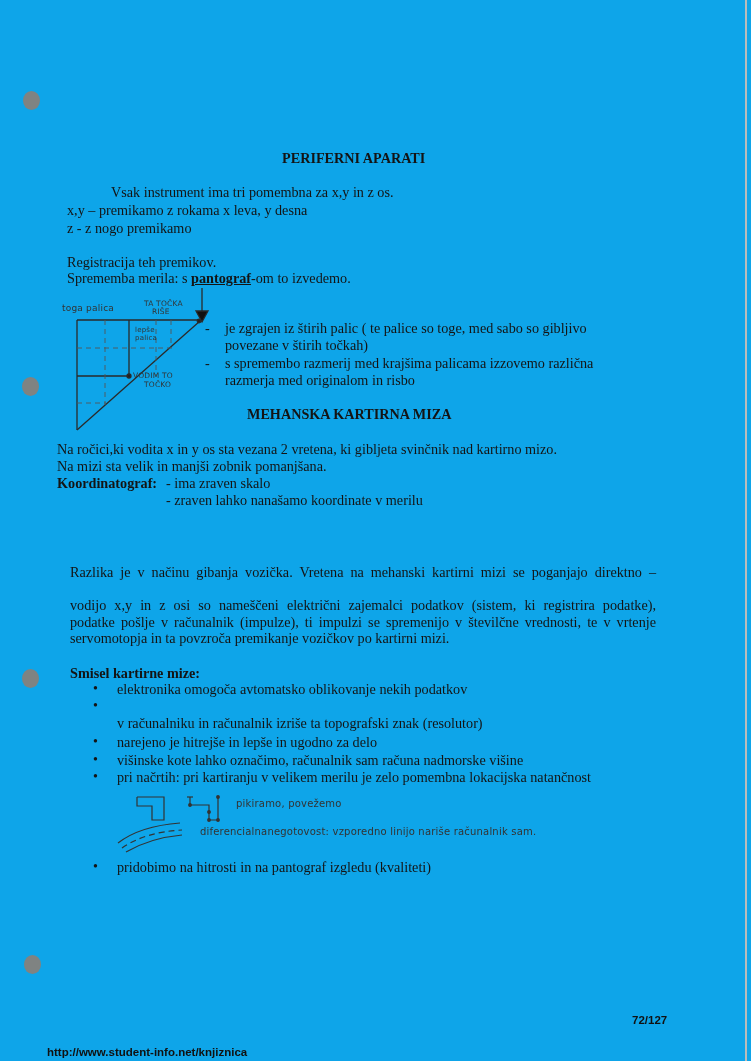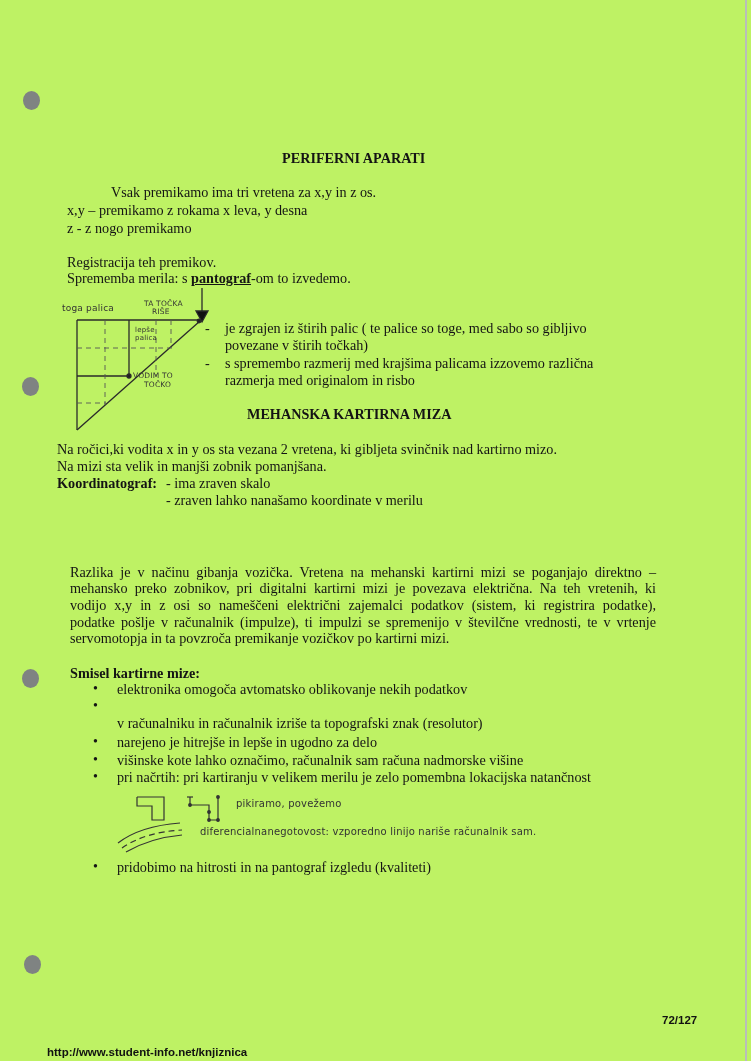--- a/index.html
+++ b/index.html
@@ -1,18 +1,18 @@
 <!DOCTYPE html>
 <html><head>
 <meta charset="utf-8">
 <style>
   html, body { margin: 0; padding: 0; background: #ffffff; }
   body { width: 751px; height: 1061px; position: relative; overflow: hidden;
          font-family: "Liberation Serif", "DejaVu Serif", serif; color: #141414; }
-  .page { position: absolute; left: 0; top: 0; width: 751px; height: 1061px; background: #bef264; }
+  .page { position: absolute; left: 0; top: 0; width: 751px; height: 1061px; background: #0ea5e9; }
   .edge-line { position: absolute; left: 745px; top: 0; width: 2px; height: 1061px; background: #b9bdbb; }
   .hole { position: absolute; width: 17px; height: 19px; border-radius: 50%; background: #7f8382; }
   .abs { position: absolute; white-space: nowrap; font-size: 14.2px; line-height: 17px; }
   .h { font-weight: bold; font-size: 14.2px; }
   .just { white-space: normal; text-align: justify; text-align-last: left; }
   .bullet { position: absolute; left: 93px; font-size: 14px; }
   .u { text-decoration: underline; font-weight: bold; text-align: right; }
   .hand { font-family: "DejaVu Sans", sans-serif; color: #333; font-size: 9px; letter-spacing: 0.2px; }
   .footer { position: absolute; top: 1014px; font-family: "Liberation Sans", sans-serif; font-weight: bold; font-size: 11.5px; color: #111; }
   svg { position: absolute; overflow: visible; }
@@ -22,21 +22,21 @@
 
 <div class="page">
   <div class="edge-line"></div>
 
   <div class="hole" style="left:23px;top:91px;"></div>
   <div class="hole" style="left:22px;top:377px;"></div>
   <div class="hole" style="left:22px;top:669px;"></div>
   <div class="hole" style="left:24px;top:955px;"></div>
 
   <div class="abs h" style="left:282px;top:150px;">PERIFERNI APARATI</div>
-  <div class="abs" style="left:111px;top:184px;">Vsak premikamo ima tri vretena za x,y in z os.</div>
+  <div class="abs" style="left:111px;top:184px;">Vsak instrument ima tri pomembna za x,y in z os.</div>
   <div class="abs" style="left:67px;top:202px;">x,y – premikamo z rokama x leva, y desna</div>
   <div class="abs" style="left:67px;top:220px;">z - z nogo premikamo</div>
   <div class="abs" style="left:67px;top:254px;">Registracija teh premikov.</div>
   <div class="abs" style="left:67px;top:270px;">
     <span>Sprememba merila: s </span><span class="u">pantograf</span><span>-om to izvedemo.</span>
   </div>
 
   <svg style="left:0;top:0;width:751px;height:1061px;">
     <g stroke="#2a2a2a" stroke-width="1.3" fill="none">
       <line x1="202" y1="288" x2="202" y2="312"></line>
@@ -76,23 +76,20 @@
   <div class="abs h" style="left:247px;top:406px;">MEHANSKA KARTIRNA MIZA</div>
   <div class="abs" style="left:57px;top:441px;">Na ročici,ki vodita x in y os sta vezana 2 vretena, ki gibljeta svinčnik nad kartirno mizo.</div>
   <div class="abs" style="left:57px;top:458px;">Na mizi sta velik in manjši zobnik pomanjšana.</div>
   <div class="abs h" style="left:57px;top:475px;">Koordinatograf:</div>
   <div class="abs" style="left:166px;top:475px;">- ima zraven skalo</div>
   <div class="abs" style="left:166px;top:492px;">- zraven lahko nanašamo koordinate v merilu</div>
 
   <div class="abs" style="left:70px;top:564px;width:586px;">
       <span class="just" style="display:block;text-align-last:justify;">Razlika je v načinu gibanja vozička. Vretena na mehanski kartirni mizi se poganjajo direktno –</span>
     </div>
-  <div class="abs" style="left:70px;top:580px;width:586px;">
-      <span class="just" style="display:block;text-align-last:justify;">mehansko preko zobnikov, pri digitalni kartirni mizi je povezava električna. Na teh vretenih, ki</span>
-    </div>
   <div class="abs" style="left:70px;top:597px;width:586px;">
       <span class="just" style="display:block;text-align-last:justify;">vodijo x,y in z osi so nameščeni električni zajemalci podatkov (sistem, ki registrira podatke),</span>
     </div>
   <div class="abs" style="left:70px;top:614px;width:586px;">
       <span class="just" style="display:block;text-align-last:justify;">podatke pošlje v računalnik (impulze), ti impulzi se spremenijo v številčne vrednosti, te v vrtenje</span>
     </div>
   <div class="abs" style="left:70px;top:630px;">servomotopja in ta povzroča premikanje vozičkov po kartirni mizi.</div>
 
   <div class="abs h" style="left:70px;top:665px;">Smisel kartirne mize:</div>
 
@@ -126,14 +123,14 @@
       <path d="M126,852 Q150,838 182,835"></path>
     </g>
   </svg>
   <div class="abs hand" style="left:236px;top:795px;font-size:10px;">pikiramo, povežemo</div>
   <div class="abs hand" style="left:200px;top:823px;font-size:10px;">diferencialnanegotovost: vzporedno linijo nariše računalnik sam.</div>
 
   <div class="bullet" style="top:859px;">•</div>
   <div class="abs" style="left:117px;top:859px;">pridobimo na hitrosti in na pantograf izgledu (kvaliteti)</div>
 
   <div class="footer" style="left:47px;margin-top:32px;">http://www.student-info.net/knjiznica</div>
-  <div class="footer" style="left:662px;">72/127</div>
+  <div class="footer" style="left:632px;">72/127</div>
 </div>
 
 </body></html>

